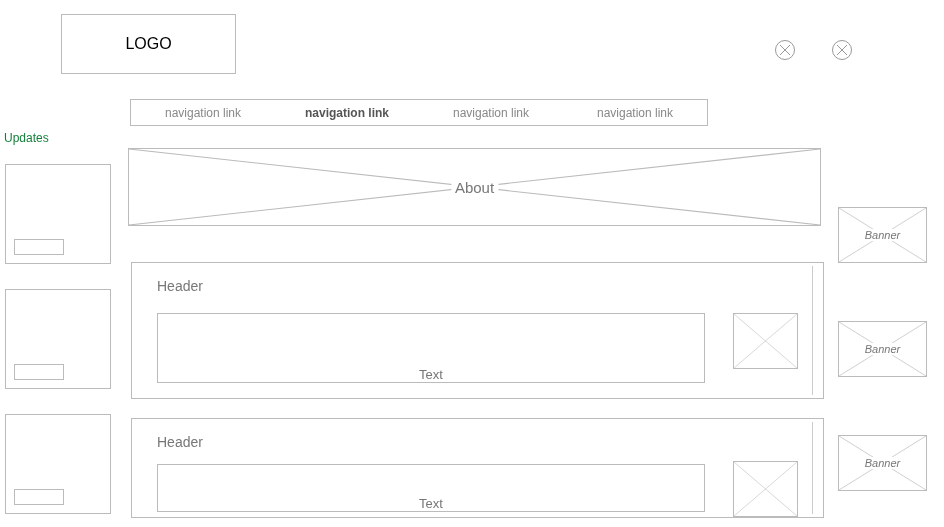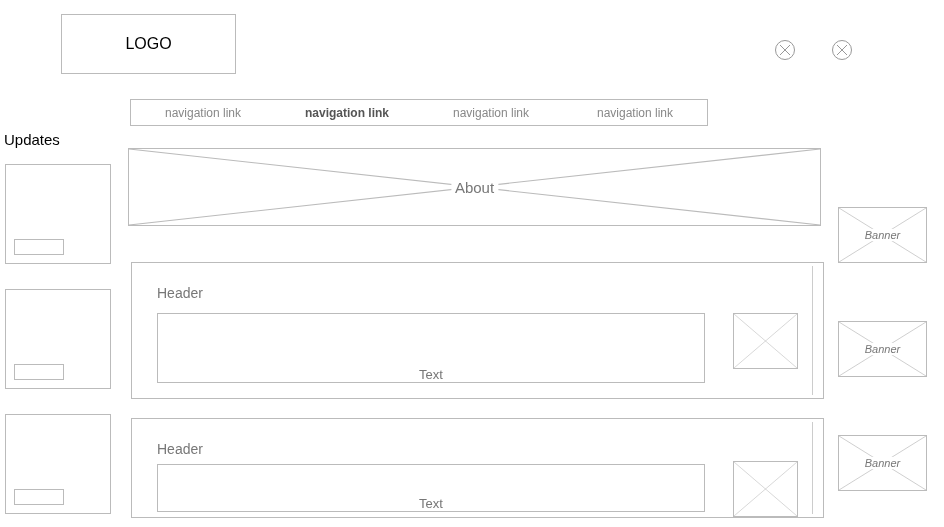--- a/index.html
+++ b/index.html
@@ -54,22 +54,22 @@
       justify-content: center;
       color: #888;
       font-size: 12px;
       cursor: pointer;
     }
     .nav-item.active { font-weight: bold; color: #555; }
     .updates-label {
       position: absolute;
       left: 4px;
       top: 131px;
-      font-size: 15px;
-      color: #000000;
+      font-size: 12px;
+      color: #15803d;
     }
     .update-card {
       position: absolute;
       left: 5px;
       width: 106px;
       height: 100px;
       border: 1px solid #bbb;
     }
     .update-card .inner-btn {
       position: absolute;
@@ -110,21 +110,20 @@
       bottom: 3px;
       width: 8px;
       border-left: 1px solid #ccc;
     }
     .card-header {
       position: absolute;
       left: 25px;
       top: 15px;
       color: #777;
       font-size: 14px;
-      margin-top: 7px;
     }
     .card-text {
       position: absolute;
       left: 25px;
       top: 50px;
       width: 548px;
       height: 70px;
       border: 1px solid #bbb;
       display: flex;
       align-items: flex-end;

